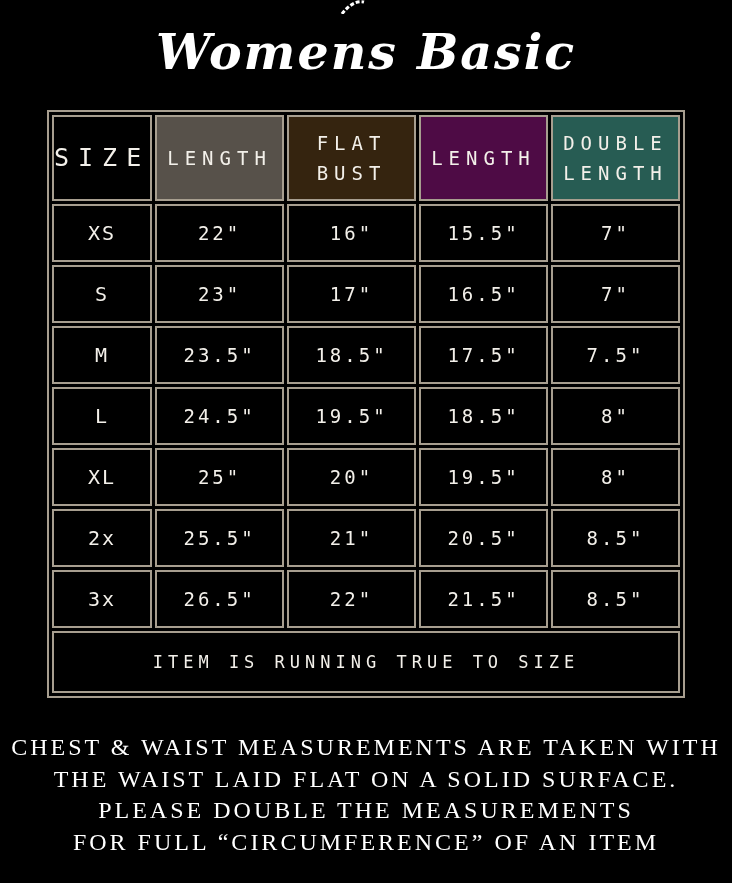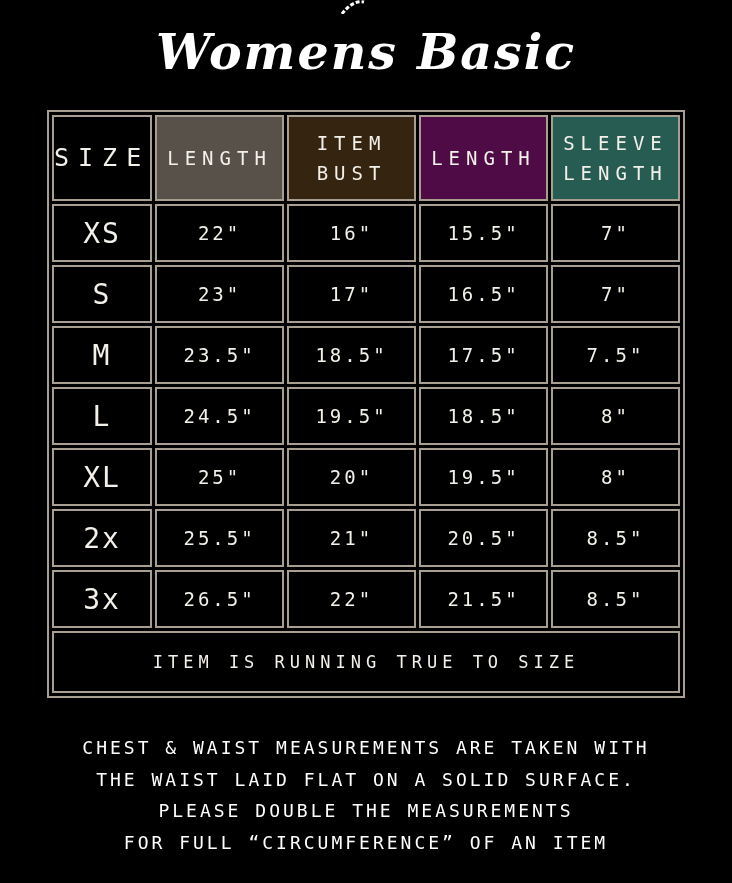--- a/index.html
+++ b/index.html
@@ -79,37 +79,38 @@
   th.hdr-waist  { background: #4e0b45; }
   th.hdr-sleeve { background: #275c53; }
   th.hdr .hline { display: block; }
 
   td.cell {
     height: 54px;
     background: #000000;
     font-size: 19px;
     letter-spacing: 3px;
   }
-  td.cell-size { font-size: 28px; letter-spacing: 2px; }
+  td.cell-size { font-size: 20px; letter-spacing: 2px; }
 
   td.footer-cell {
     height: 58px;
     background: #000000;
     font-size: 17px;
     letter-spacing: 5px;
   }
   
   .notes {
     margin-top: 34px;
     text-align: center;
     color: #ffffff;
-    font-size: 18px;
+    font-size: 24px;
     letter-spacing: 3px;
     line-height: 31.5px;
     white-space: nowrap;
+    font-family: Liberation Serif, serif;
   }
 </style>
 </head>
 <body>
 
 <div class="title-wrap">
   <svg class="flourish" width="60" height="14" viewBox="0 0 60 14">
     <path d="M12,14 C18,6 26,0 34,2" stroke="#ffffff" stroke-width="3" fill="none" stroke-dasharray="4 2"></path>
   </svg>
   <div class="page-title">Womens Basic</div>
@@ -121,26 +122,26 @@
       <col class="c-other">
       <col class="c-other">
       <col class="c-other">
       <col class="c-other">
   </colgroup>
   <thead>
     <tr>
       <th class="hdr hdr-size">SIZE</th>
       <th class="hdr hdr-length">LENGTH</th>
       <th class="hdr hdr-chest">
-        <span class="hline">ITEM</span>
+        <span class="hline">FLAT</span>
         <span class="hline">BUST</span>
       </th>
       <th class="hdr hdr-waist">LENGTH</th>
       <th class="hdr hdr-sleeve">
-        <span class="hline">SLEEVE</span>
+        <span class="hline">DOUBLE</span>
         <span class="hline">LENGTH</span>
       </th>
     </tr>
   </thead>
   <tbody>
     <tr>
       <td class="cell cell-size">XS</td>
       <td class="cell">22"</td>
       <td class="cell">16"</td>
       <td class="cell">15.5"</td>

